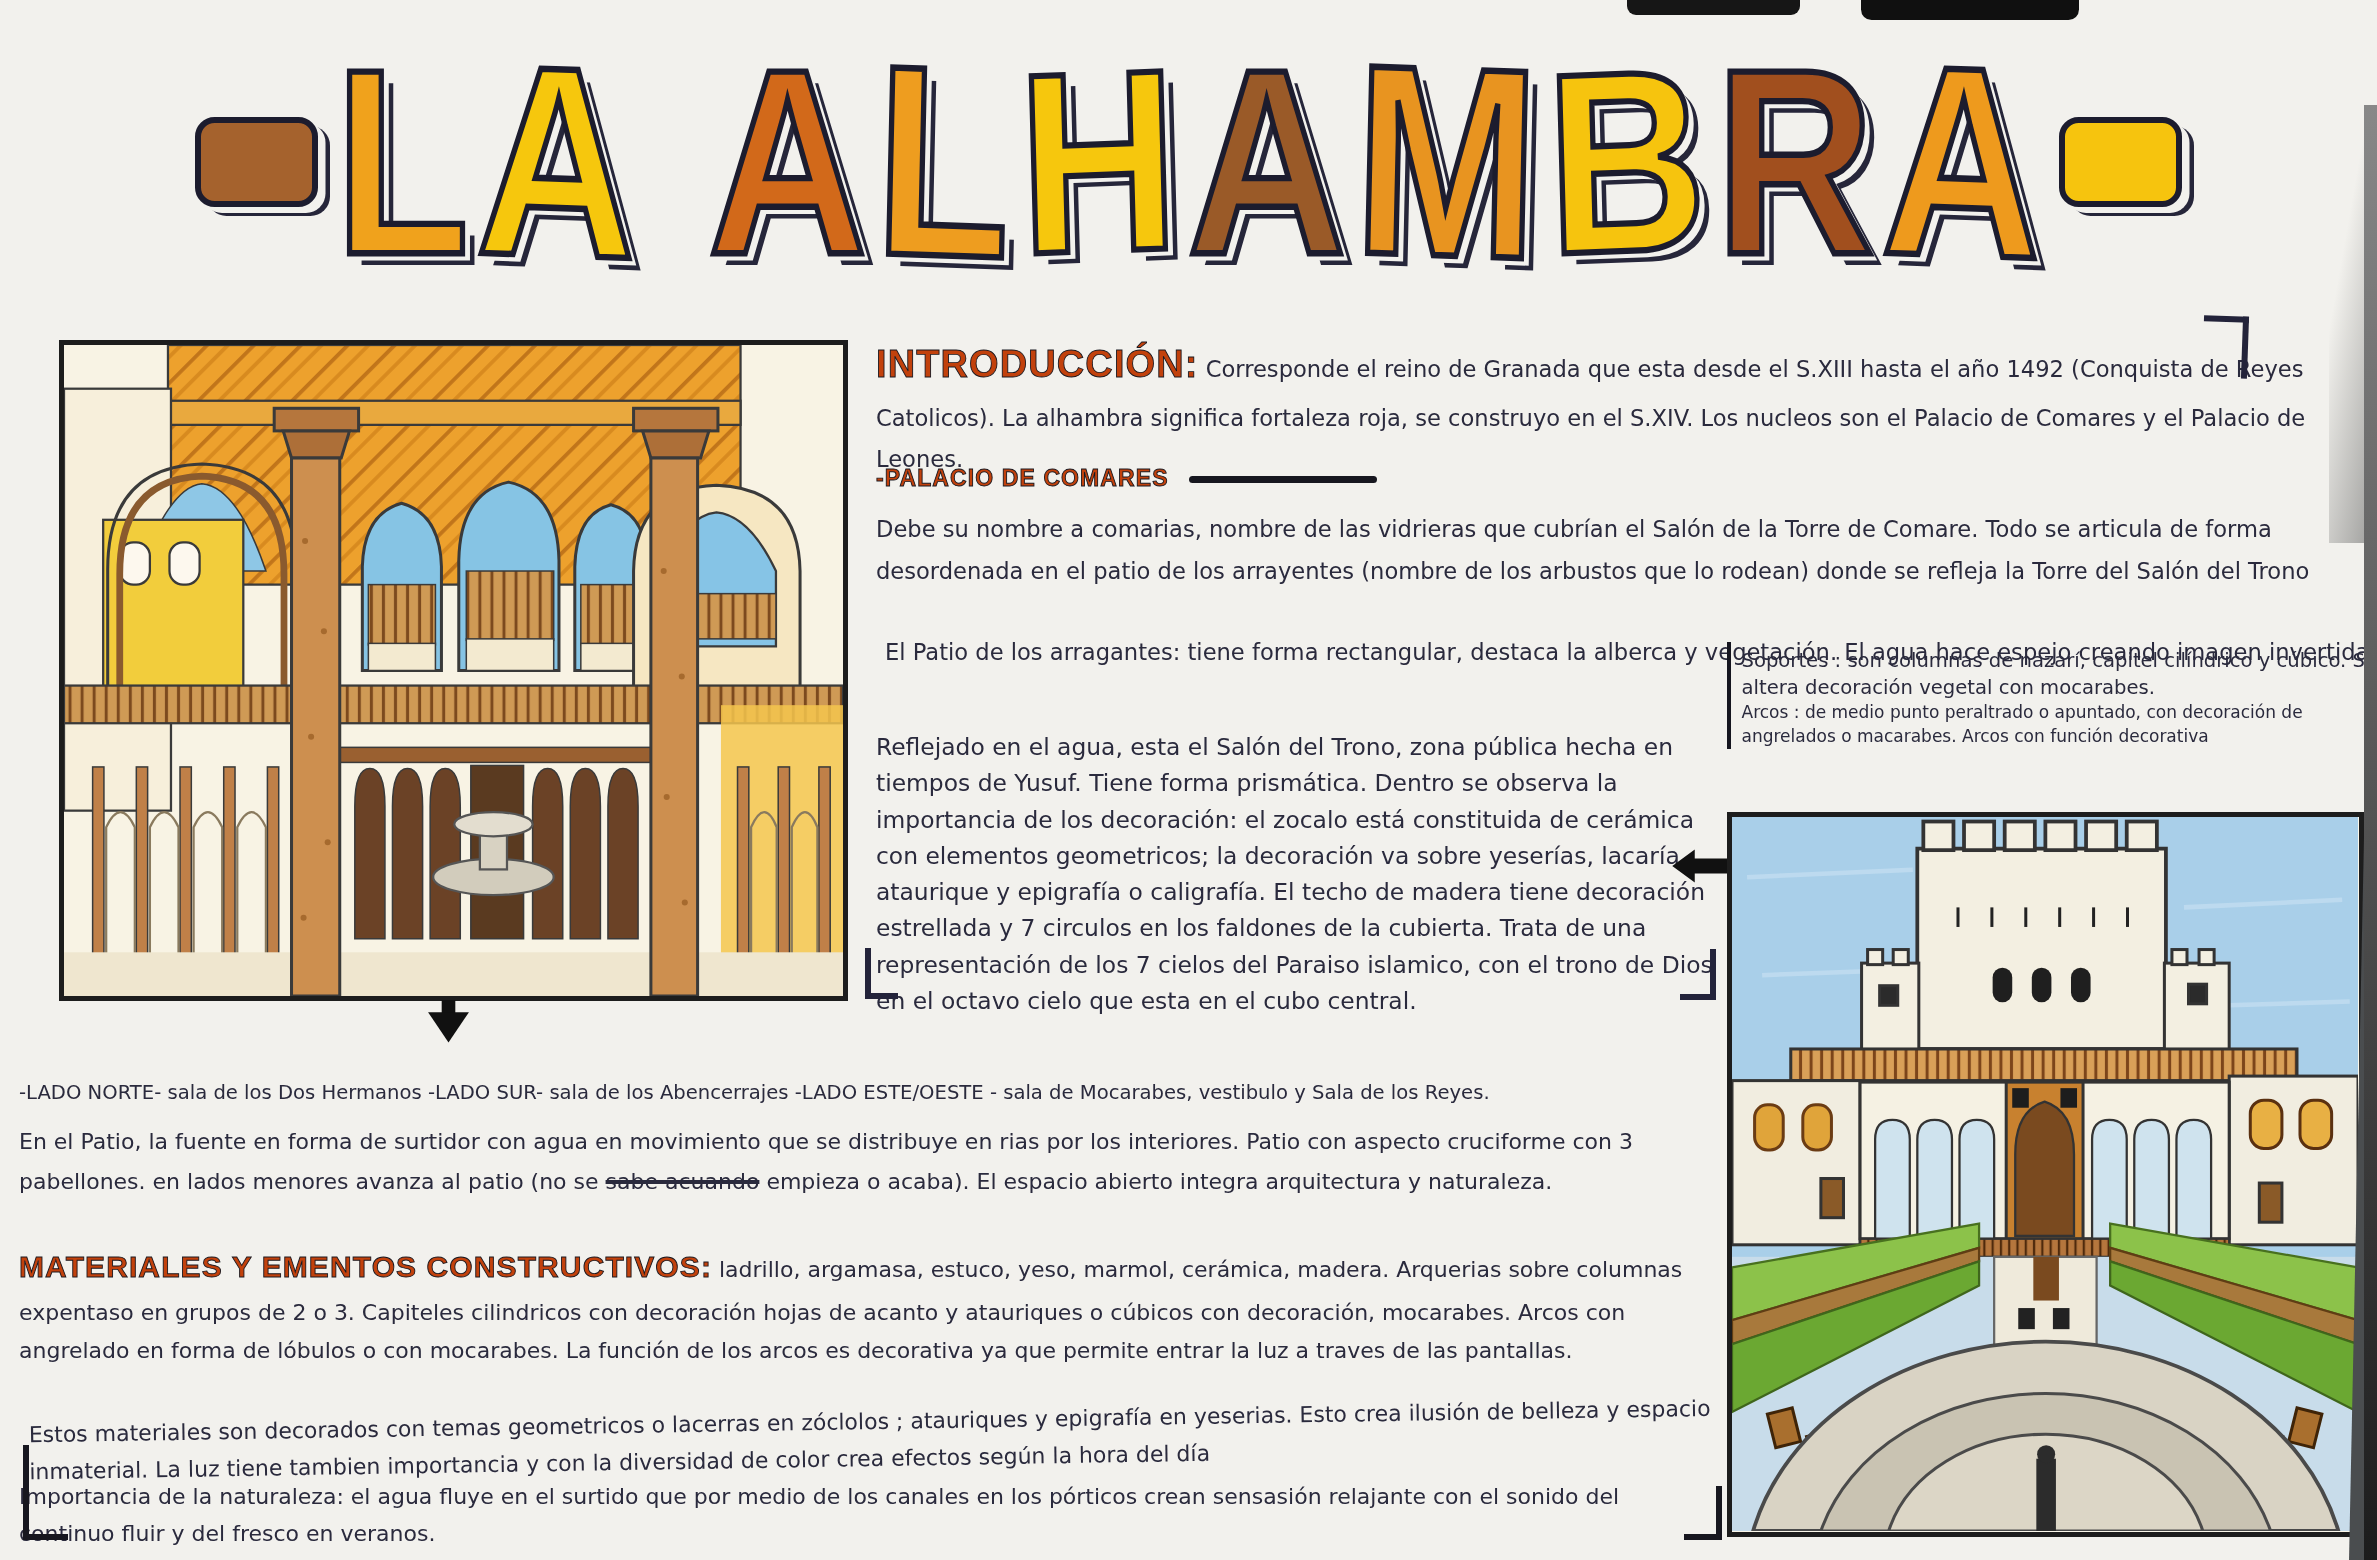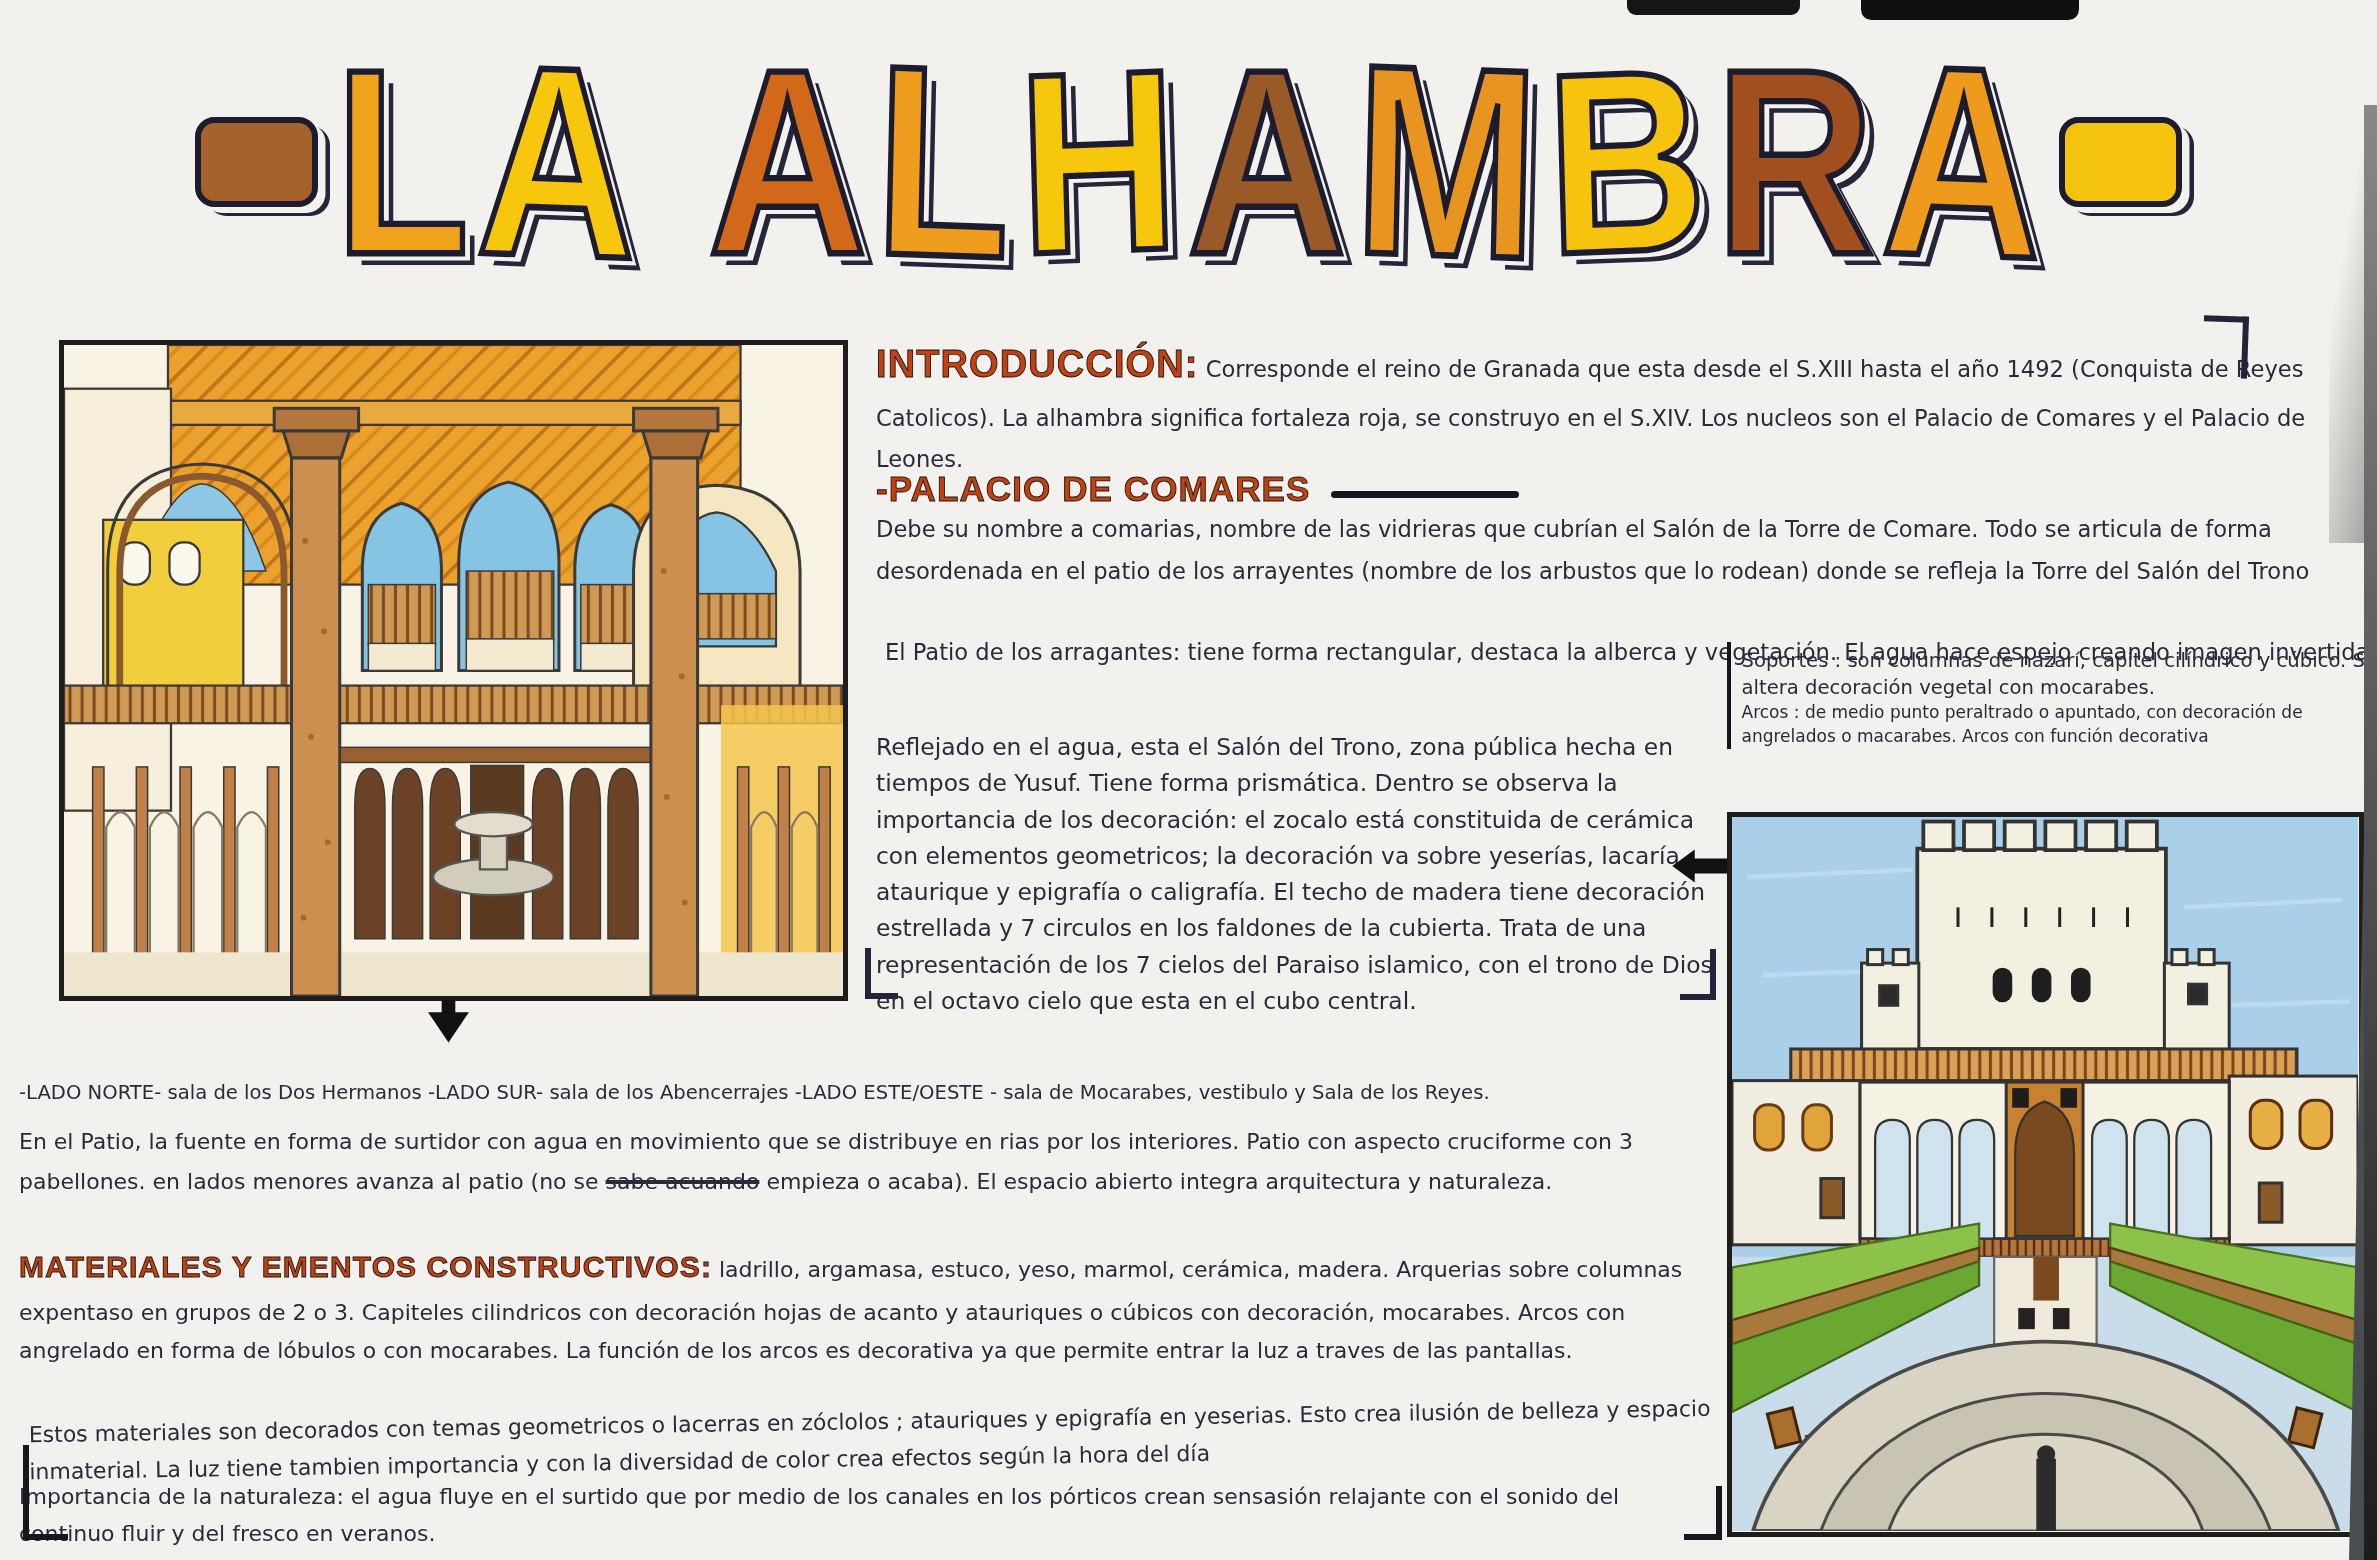--- a/index.html
+++ b/index.html
@@ -160,21 +160,21 @@
     <polygon points="8,16 62,16 35,56" fill="#111"></polygon>
   </svg>
 
   <div class="hw" style="left:876px;top:330px;width:1501px;line-height:1.8;">
     <span class="mk" style="font-size:38px;">INTRODUCCIÓN:</span><span> Corresponde el reino de Granada que esta desde el S.XIII hasta el año 1492 (Conquista de Reyes Catolicos). La alhambra significa fortaleza roja, se construyo en el S.XIV. Los nucleos son el Palacio de Comares y el Palacio de Leones.</span>
   </div>
 
   <div class="corner" style="left:2203px;top:316px;width:39px;height:56px;border-top:6px solid #23233a;border-right:6px solid #23233a;transform:rotate(2deg);"></div>
 
   <div class="hw" style="left:876px;top:458px;white-space:nowrap;">
-    <span class="mk" style="font-size:35px;">-PALACIO DE COMARES</span>
+    <span class="mk" style="font-size:23px;">-PALACIO DE COMARES</span>
     <span class="dashline" style="width:188px;margin-left:13.6px;"></span>
   </div>
   <div class="hw" style="left:876px;top:509px;width:1501px;line-height:1.85;">Debe su nombre a comarias, nombre de las vidrieras que cubrían el Salón de la Torre de Comare. Todo se articula de forma desordenada en el patio de los arrayentes (nombre de los arbustos que lo rodean) donde se refleja la Torre del Salón del Trono</div>
   <div class="hw" style="left:885px;top:633px;width:1492px;">El Patio de los arragantes: tiene forma rectangular, destaca la alberca y vegetación. El agua hace espejo creando imagen invertida.</div>
 
   <div class="hw" style="left:876px;top:729px;width:845px;line-height:1.55;font-size:23.4px;">Reflejado en el agua, esta el Salón del Trono, zona pública hecha en tiempos de Yusuf. Tiene forma prismática. Dentro se observa la importancia de los decoración: el zocalo está constituida de cerámica con elementos geometricos; la decoración va sobre yeserías, lacaría, ataurique y epigrafía o caligrafía. El techo de madera tiene decoración estrellada y 7 circulos en los faldones de la cubierta. Trata de una representación de los 7 cielos del Paraiso islamico, con el trono de Dios en el octavo cielo que esta en el cubo central.</div>
 
   <div class="corner" style="left:865px;top:948px;width:27px;height:45px;border-left:6px solid #23233a;border-bottom:6px solid #23233a;"></div>
   <div class="corner" style="left:1680px;top:949px;width:30px;height:45px;border-right:6px solid #23233a;border-bottom:6px solid #23233a;"></div>
 

